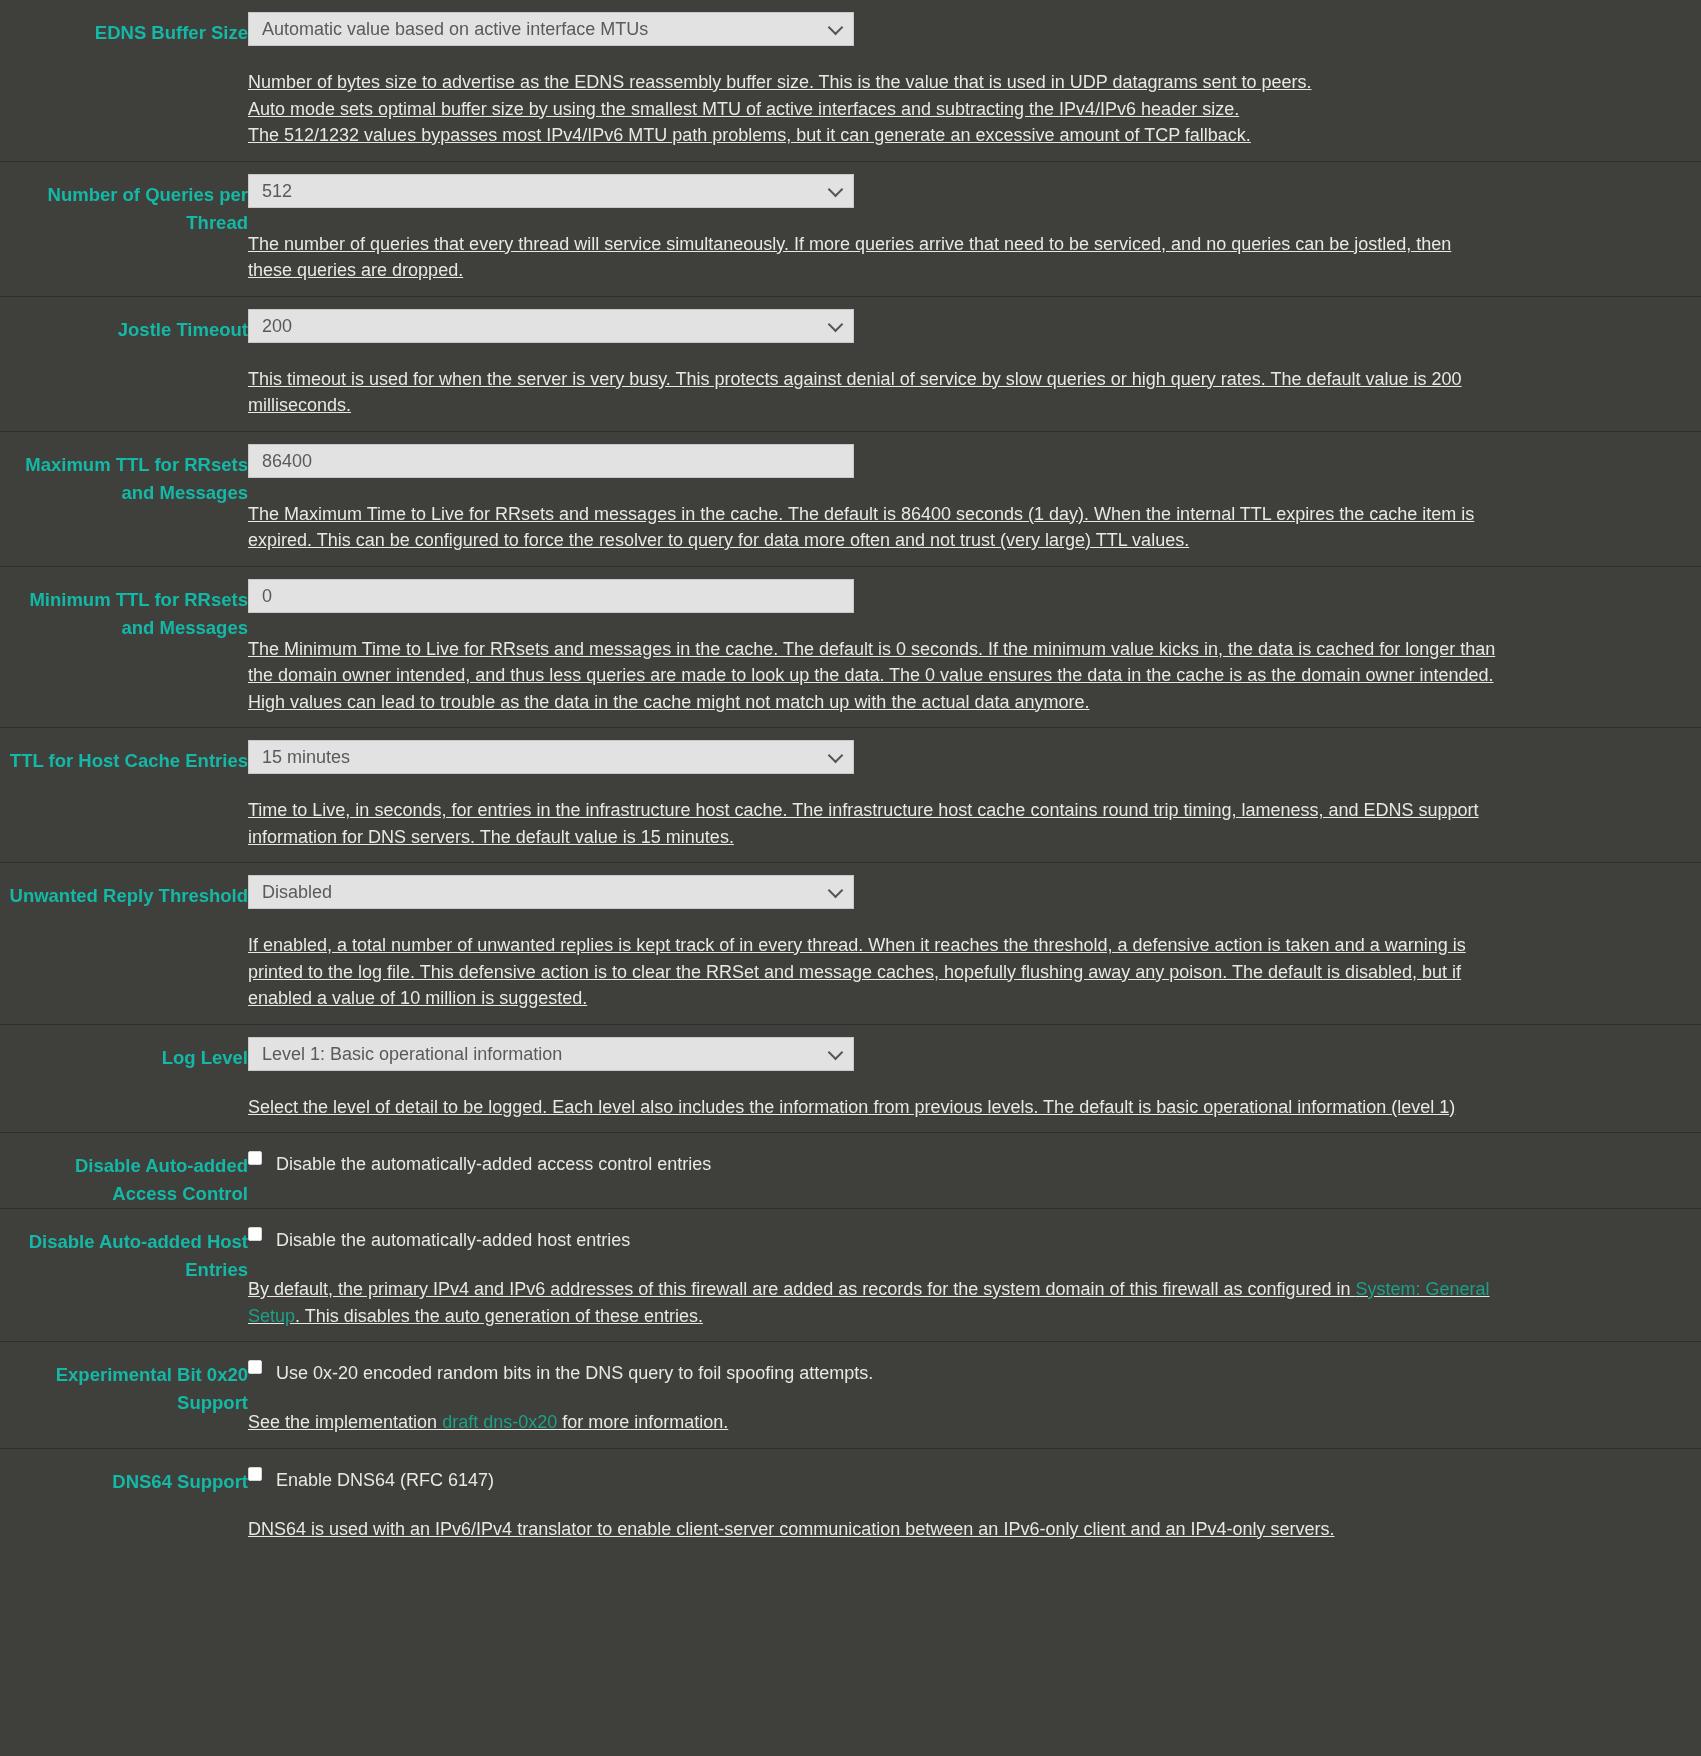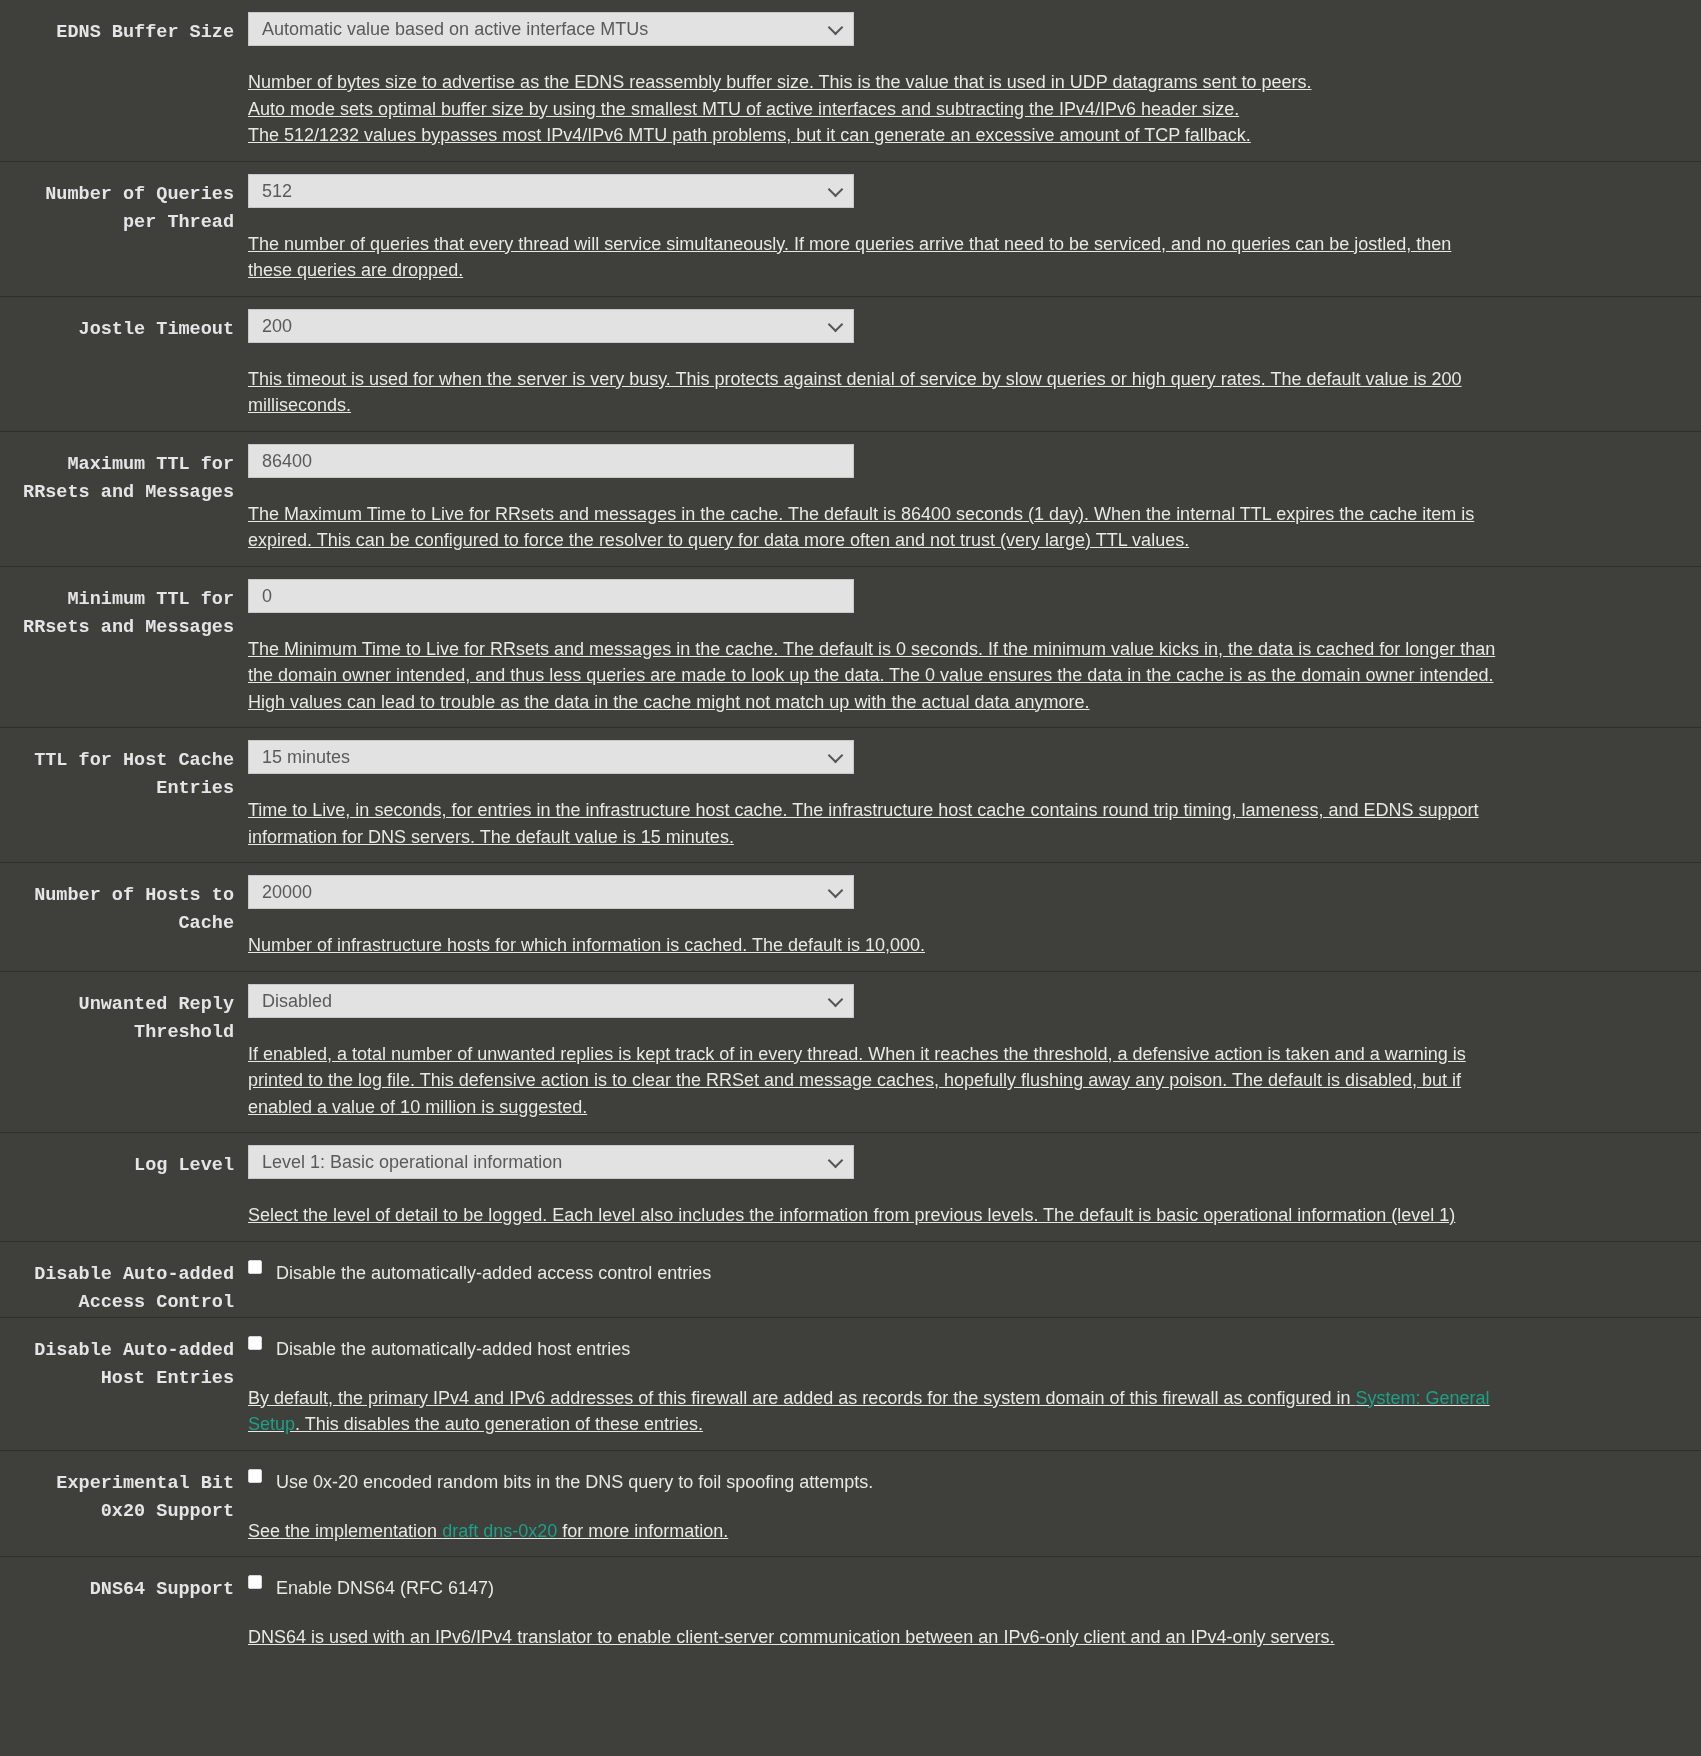--- a/index.html
+++ b/index.html
@@ -22,26 +22,25 @@
     border-bottom: 1px solid #2e2e2c;
     padding: 0;
     width: 100%;
   }
   .form-row:last-child { border-bottom: none; }
 
   .label-col {
     width: 248px;
     min-width: 248px;
     text-align: right;
-    padding: 19px 14px 0 8px;
+    padding: 19px 0 0 8px;
     font-weight: bold;
     font-size: 18.5px;
     line-height: 28px;
-    color: #e5e5e5;
-    font-family: Liberation Mono, monospace;
+    color: #14b8a6;
   }
 
   .field-col {
     flex: 1 1 auto;
     padding: 12px 0 12px 0;
     min-width: 0;
     padding-right: 2px;
   }
 
   
@@ -170,27 +169,20 @@
       </div>
     </div>
     <div class="form-row">
       <div class="label-col">TTL for Host Cache Entries</div>
       <div class="field-col">
         <div class="control"><span>15 minutes</span><span class="chevron"></span></div>
         <div class="help">Time to Live, in seconds, for entries in the infrastructure host cache. The infrastructure host cache contains round trip timing, lameness, and EDNS support information for DNS servers. The default value is 15 minutes.</div>
       </div>
     </div>
     <div class="form-row">
-      <div class="label-col">Number of Hosts to Cache</div>
-      <div class="field-col">
-        <div class="control"><span>20000</span><span class="chevron"></span></div>
-        <div class="help">Number of infrastructure hosts for which information is cached. The default is 10,000.</div>
-      </div>
-    </div>
-    <div class="form-row">
       <div class="label-col">Unwanted Reply Threshold</div>
       <div class="field-col">
         <div class="control"><span>Disabled</span><span class="chevron"></span></div>
         <div class="help">If enabled, a total number of unwanted replies is kept track of in every thread. When it reaches the threshold, a defensive action is taken and a warning is printed to the log file. This defensive action is to clear the RRSet and message caches, hopefully flushing away any poison. The default is disabled, but if enabled a value of 10 million is suggested.</div>
       </div>
     </div>
     <div class="form-row">
       <div class="label-col">Log Level</div>
       <div class="field-col">
         <div class="control"><span>Level 1: Basic operational information</span><span class="chevron"></span></div>

